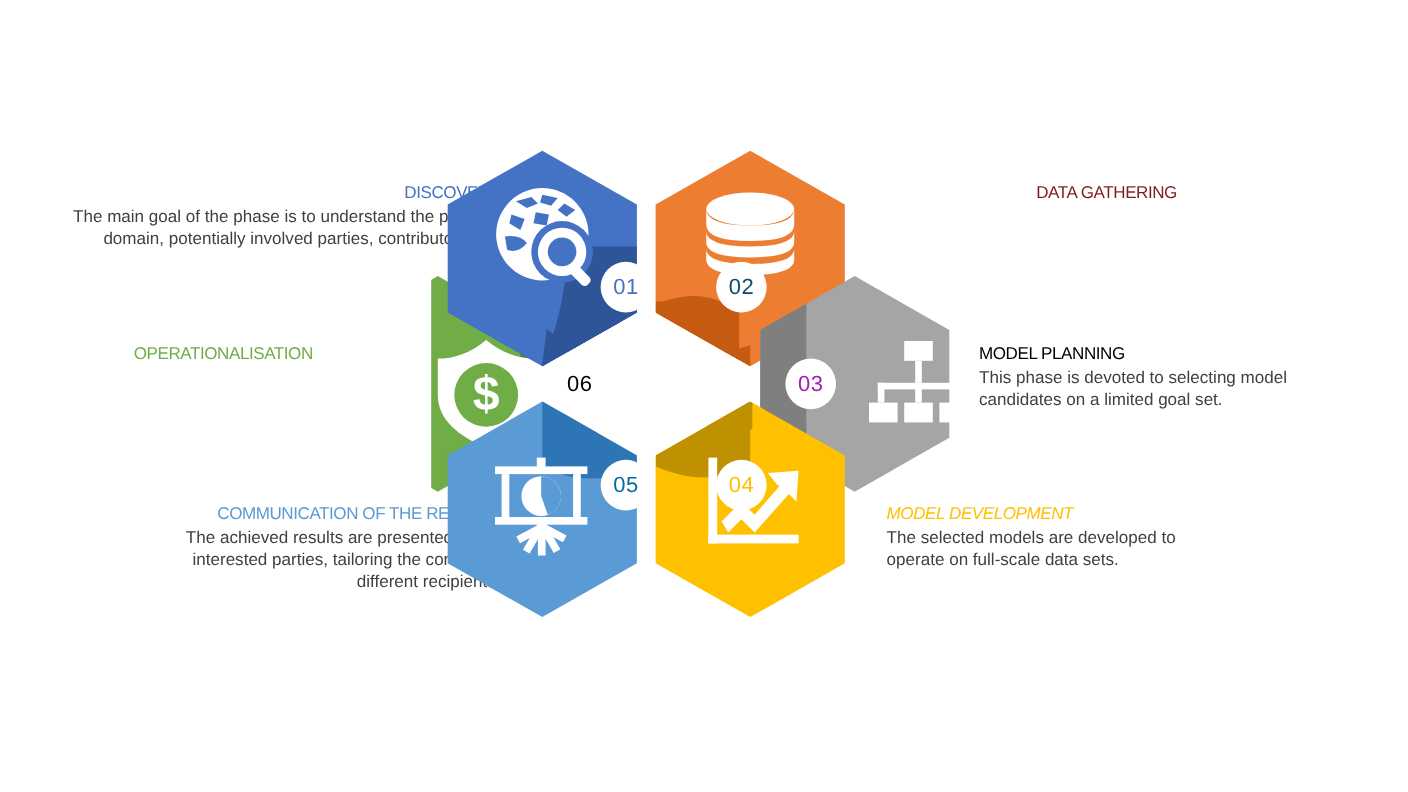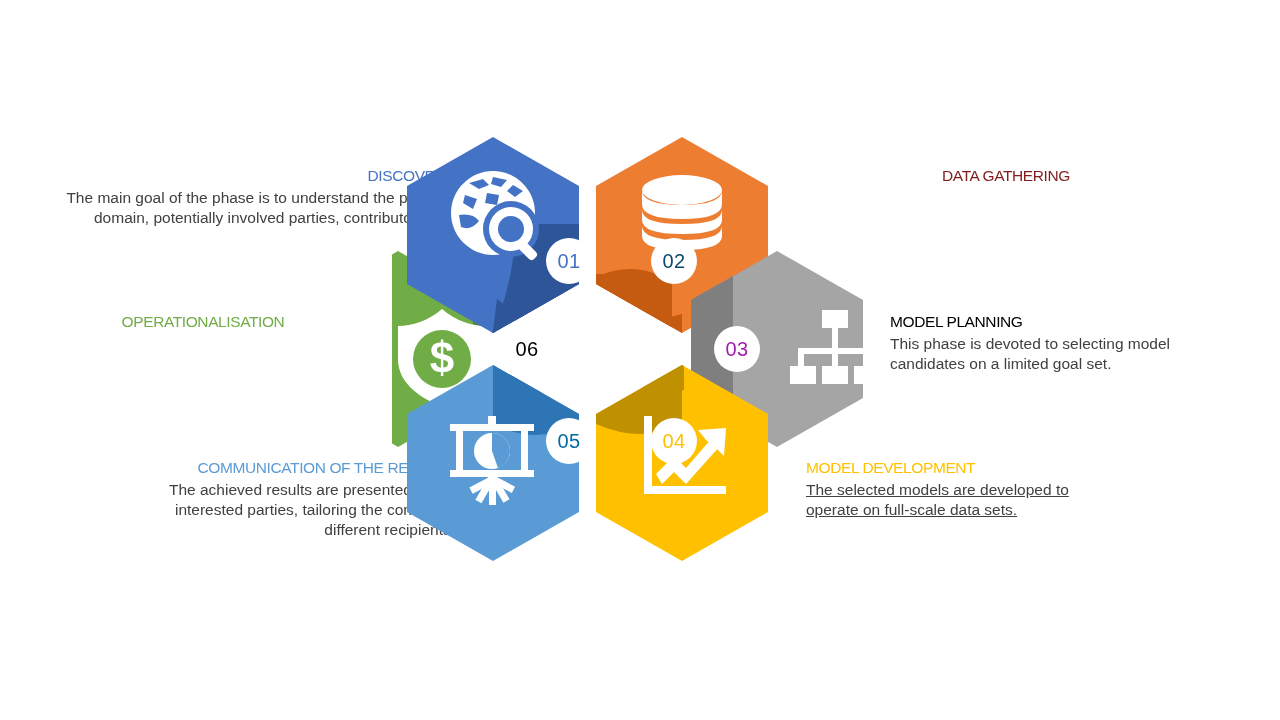--- a/index.html
+++ b/index.html
@@ -72,22 +72,22 @@
   <div class="textblock align-left" style="left:806px; top:167px; width:400px;">
     <div class="tb-title" style="color:#7f1d1d;text-align:center;">DATA GATHERING</div>
   </div>
 
   <div class="textblock align-left" style="left:890px; top:313px; width:325px;">
     <div class="tb-title" style="color:#000000;">MODEL PLANNING</div>
     <div class="tb-body" style="width:316px;">This phase is devoted to selecting model candidates on a limited goal set.</div>
   </div>
 
   <div class="textblock align-left" style="left:806px; top:459px; width:330px;">
-    <div class="tb-title" style="color:#FFC000;">MODEL DEVELOPMENT</div>
-    <div class="tb-body" style="width:300px;text-decoration:underline;">The selected models are developed to operate on full-scale data sets.</div>
+    <div class="tb-title" style="color:#FFC000;font-style:italic;">MODEL DEVELOPMENT</div>
+    <div class="tb-body" style="width:300px;">The selected models are developed to operate on full-scale data sets.</div>
   </div>
 
   <div class="textblock align-right" style="left:140px; top:459px; width:315px;">
     <div class="tb-title" style="color:#5B9BD5;">COMMUNICATION OF THE RESULTS</div>
     <div class="tb-body">The achieved results are presented to the interested parties, tailoring the content to different recipients.</div>
   </div>
 
   <div class="textblock align-right" style="left:28px; top:313px; width:350px;text-align:center;">
     <div class="tb-title" style="color:#70AD47;">OPERATIONALISATION</div>
   </div>

